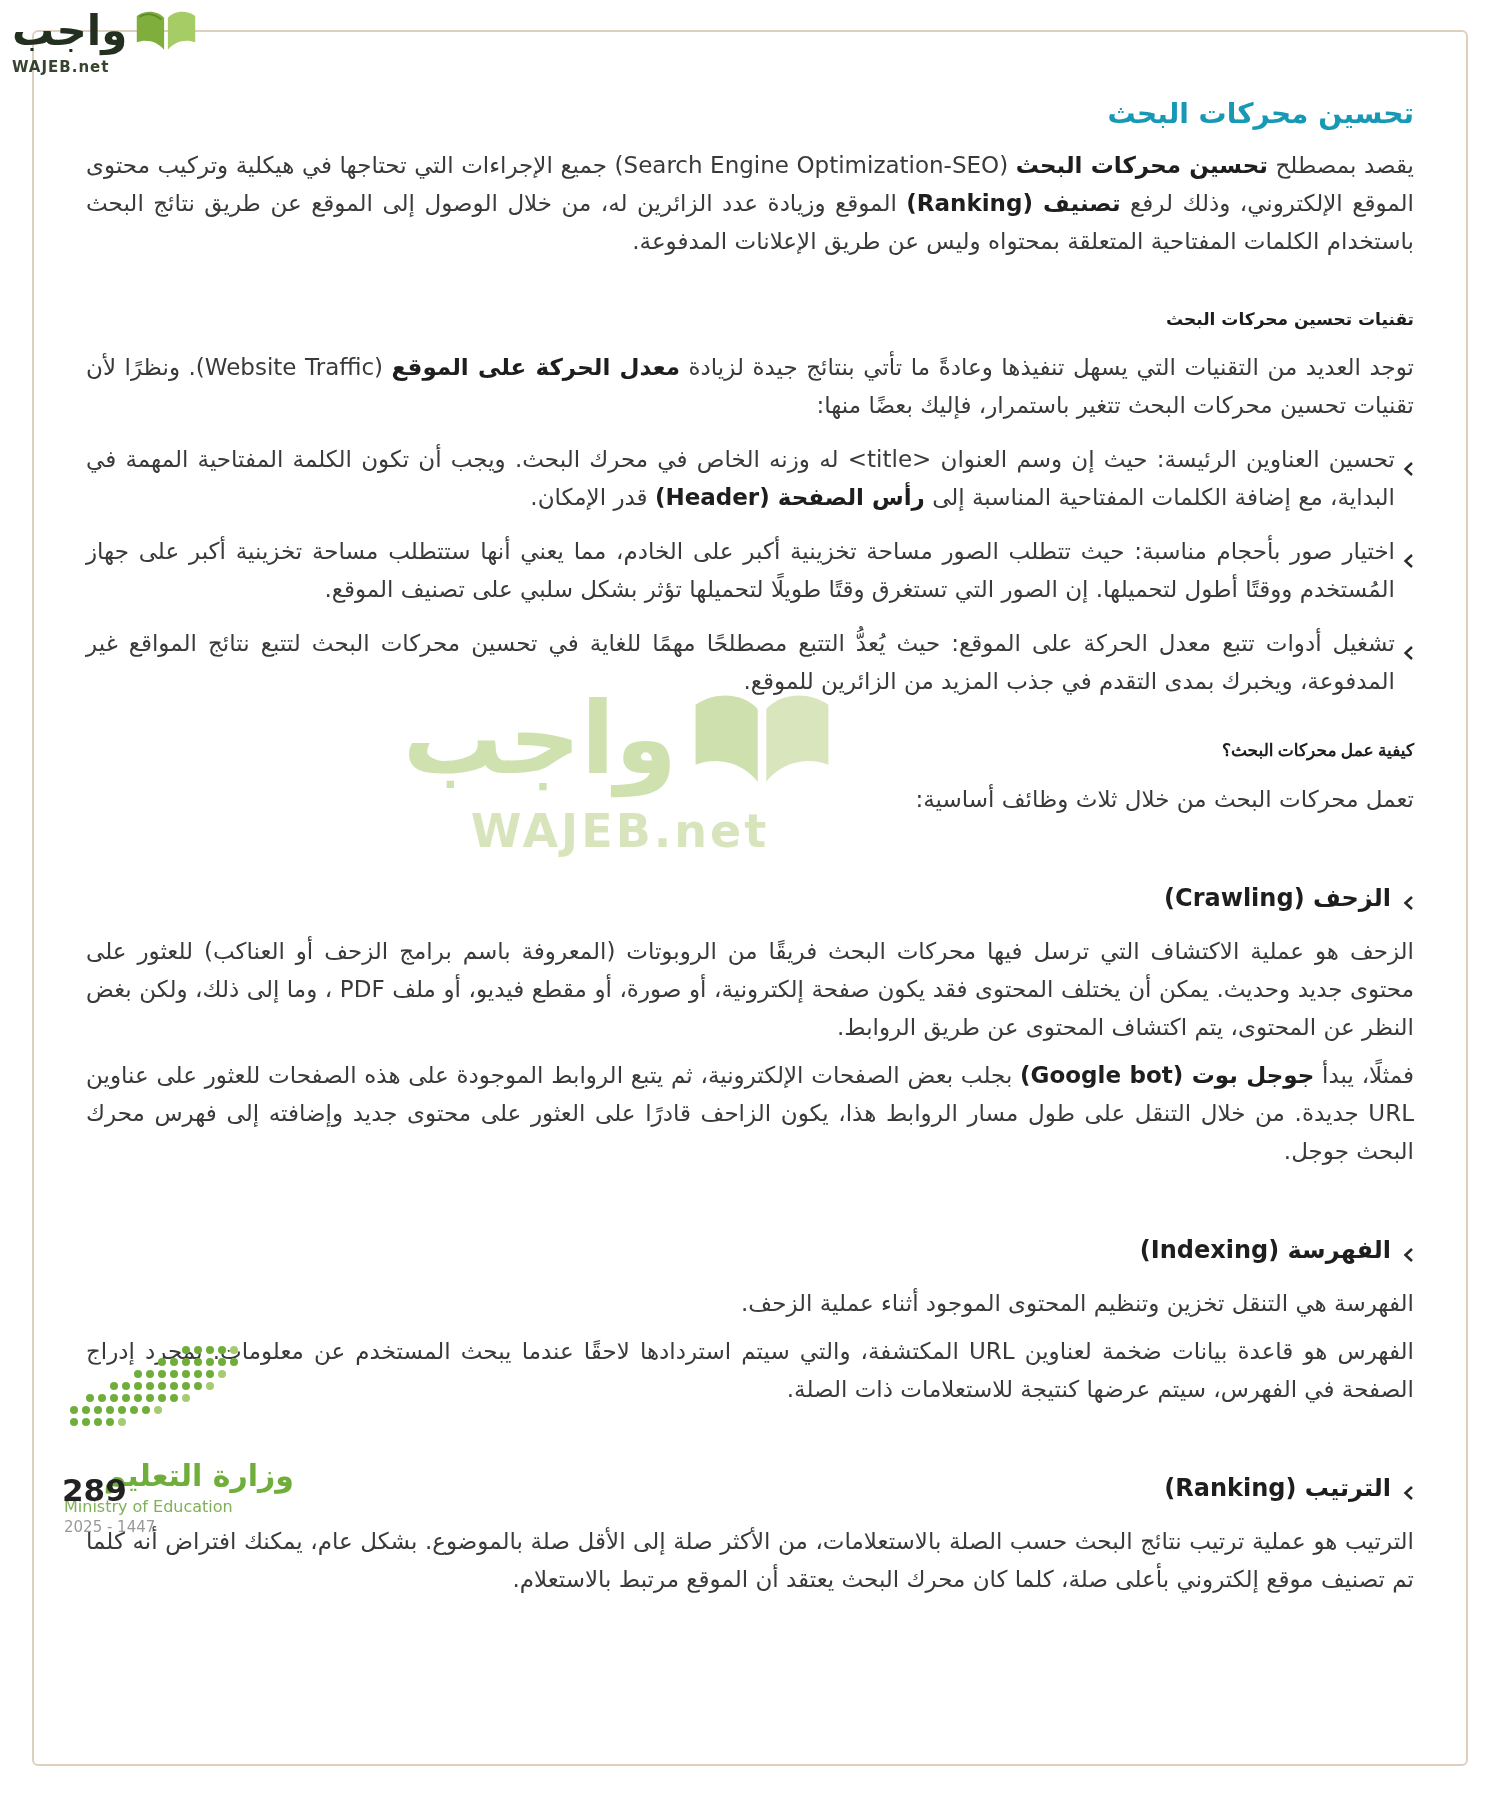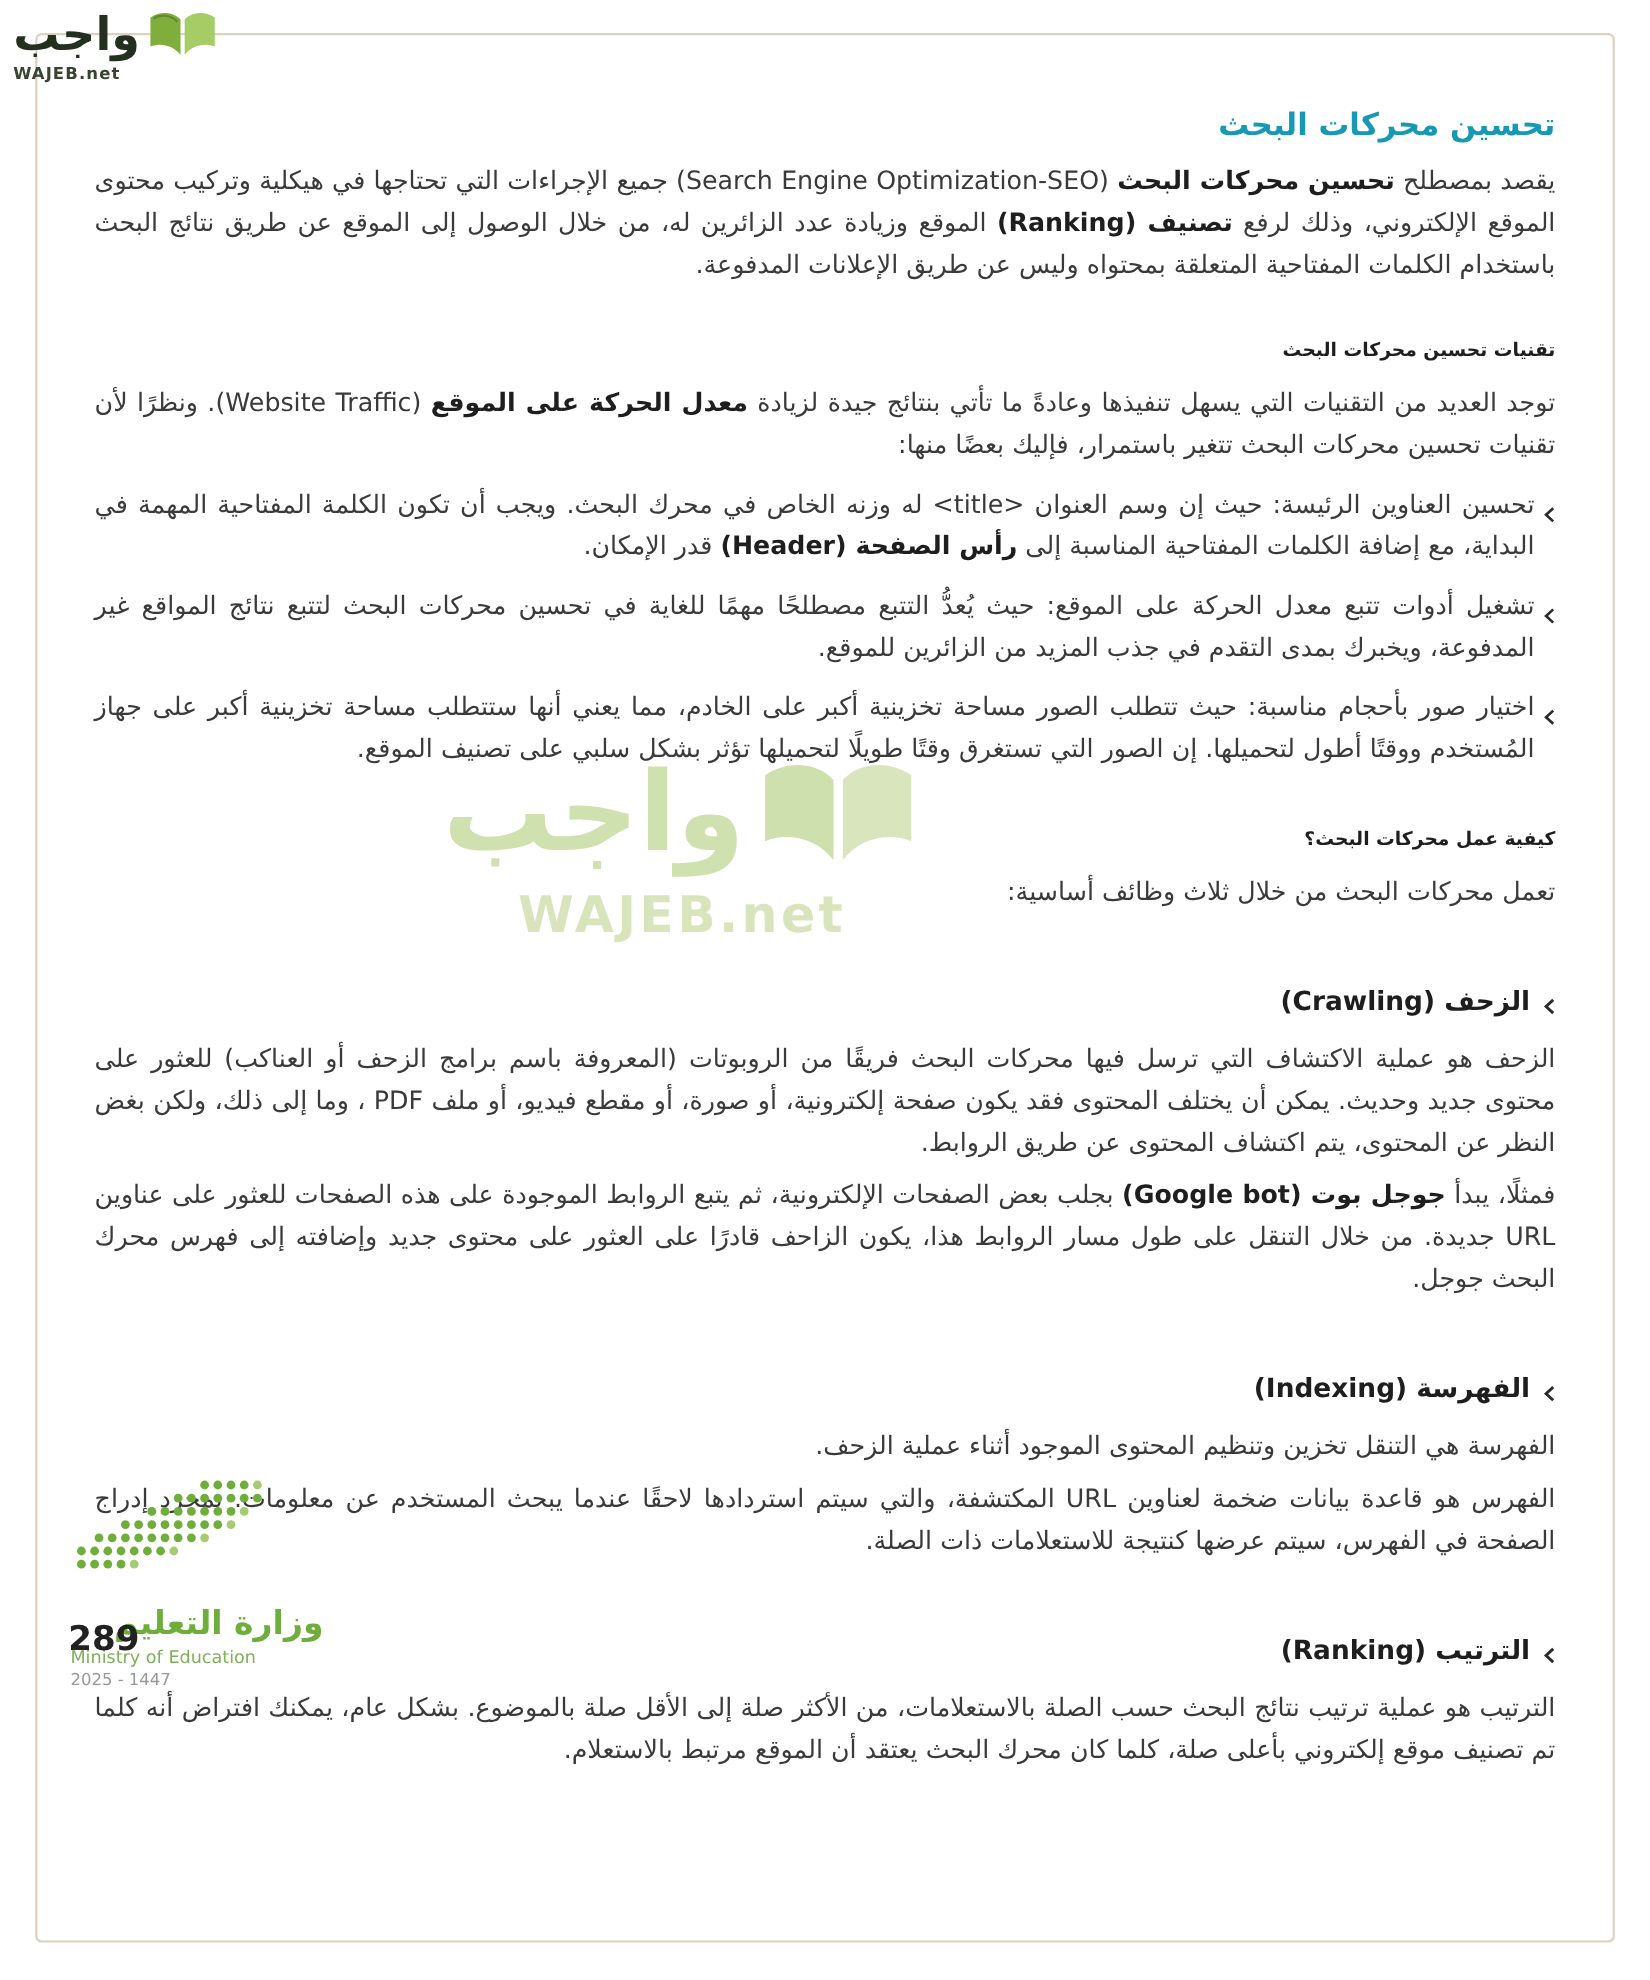--- a/index.html
+++ b/index.html
@@ -36,21 +36,21 @@
     direction:rtl; text-align:justify;
     font-size:23px; line-height:38px; z-index:2;
   }
   .b { font-weight:bold; color:#1e1e1e; }
   .title { color:#1798b4; font-size:28px; font-weight:bold; line-height:1.3; margin-bottom:14px; text-align:right; }
   .sub { color:#1e1e1e; font-size:17px; font-weight:bold; margin:40px 0 10px; text-align:right; }
   .para { margin:4px 0; }
   .bullet { display:flex; gap:8px; margin:16px 0; }
   .marker { flex:0 0 auto; padding-top:10px; }
   .bullet-text { flex:1 1 auto; }
-  .how-head { margin-top:44px; }
+  .how-head { margin-top:32px;font-family:Liberation Serif, serif; }
   .how-intro { margin-top:8px; }
   .section { margin-top:56px; }
   .sec-head { display:flex; align-items:center; gap:12px; font-size:24px; font-weight:bold; color:#1e1e1e; margin-bottom:10px; }
   .section .para { margin:10px 0; }
   
   .footer { position:absolute; left:64px; top:1340px; width:230px; z-index:2; }
   .ministry-ar { color:#6fae3a; font-size:30px; font-weight:bold; margin-top:22px; }
   .ministry-en { color:#7fb057; font-size:16px; margin-top:4px; }
   .year { color:#999999; font-size:15px; margin-top:2px; }
   .page-num { position:absolute; left:62px; top:1472px; font-size:31px; font-weight:bold; color:#222222; z-index:3; }
@@ -104,30 +104,30 @@
     </span>
     <span class="bullet-text"><span>تحسين العناوين الرئيسة: حيث إن وسم العنوان &lt;title&gt; له وزنه الخاص في محرك البحث. ويجب أن تكون الكلمة المفتاحية المهمة في البداية، مع إضافة الكلمات المفتاحية المناسبة إلى </span><span class="b">رأس الصفحة (Header)</span><span> قدر الإمكان.</span></span>
   </div>
 
   <div class="bullet">
     <span class="marker">
       <svg width="11" height="16" viewBox="0 0 11 16">
           <path d="M9 2 L2.5 8 L9 14" stroke="#2a2a2a" stroke-width="2.4" fill="none"></path>
         </svg>
     </span>
-    <span class="bullet-text"><span>تشغيل أدوات تتبع معدل الحركة على الموقع: حيث يُعدُّ التتبع مصطلحًا مهمًا للغاية في تحسين محركات البحث لتتبع نتائج المواقع غير المدفوعة، ويخبرك بمدى التقدم في جذب المزيد من الزائرين للموقع.</span></span>
+    <span class="bullet-text"><span>اختيار صور بأحجام مناسبة: حيث تتطلب الصور مساحة تخزينية أكبر على الخادم، مما يعني أنها ستتطلب مساحة تخزينية أكبر على جهاز المُستخدم ووقتًا أطول لتحميلها. إن الصور التي تستغرق وقتًا طويلًا لتحميلها تؤثر بشكل سلبي على تصنيف الموقع.</span></span>
   </div>
 
   <div class="bullet">
     <span class="marker">
       <svg width="11" height="16" viewBox="0 0 11 16">
           <path d="M9 2 L2.5 8 L9 14" stroke="#2a2a2a" stroke-width="2.4" fill="none"></path>
         </svg>
     </span>
-    <span class="bullet-text"><span>اختيار صور بأحجام مناسبة: حيث تتطلب الصور مساحة تخزينية أكبر على الخادم، مما يعني أنها ستتطلب مساحة تخزينية أكبر على جهاز المُستخدم ووقتًا أطول لتحميلها. إن الصور التي تستغرق وقتًا طويلًا لتحميلها تؤثر بشكل سلبي على تصنيف الموقع.</span></span>
+    <span class="bullet-text"><span>تشغيل أدوات تتبع معدل الحركة على الموقع: حيث يُعدُّ التتبع مصطلحًا مهمًا للغاية في تحسين محركات البحث لتتبع نتائج المواقع غير المدفوعة، ويخبرك بمدى التقدم في جذب المزيد من الزائرين للموقع.</span></span>
   </div>
 
   <h2 class="sub how-head">كيفية عمل محركات البحث؟</h2>
   <p class="para how-intro">تعمل محركات البحث من خلال ثلاث وظائف أساسية:</p>
 
   <section class="section">
     <div class="sec-head">
       <span class="marker">
         <svg width="11" height="16" viewBox="0 0 11 16">
             <path d="M9 2 L2.5 8 L9 14" stroke="#2a2a2a" stroke-width="2.6" fill="none"></path>

